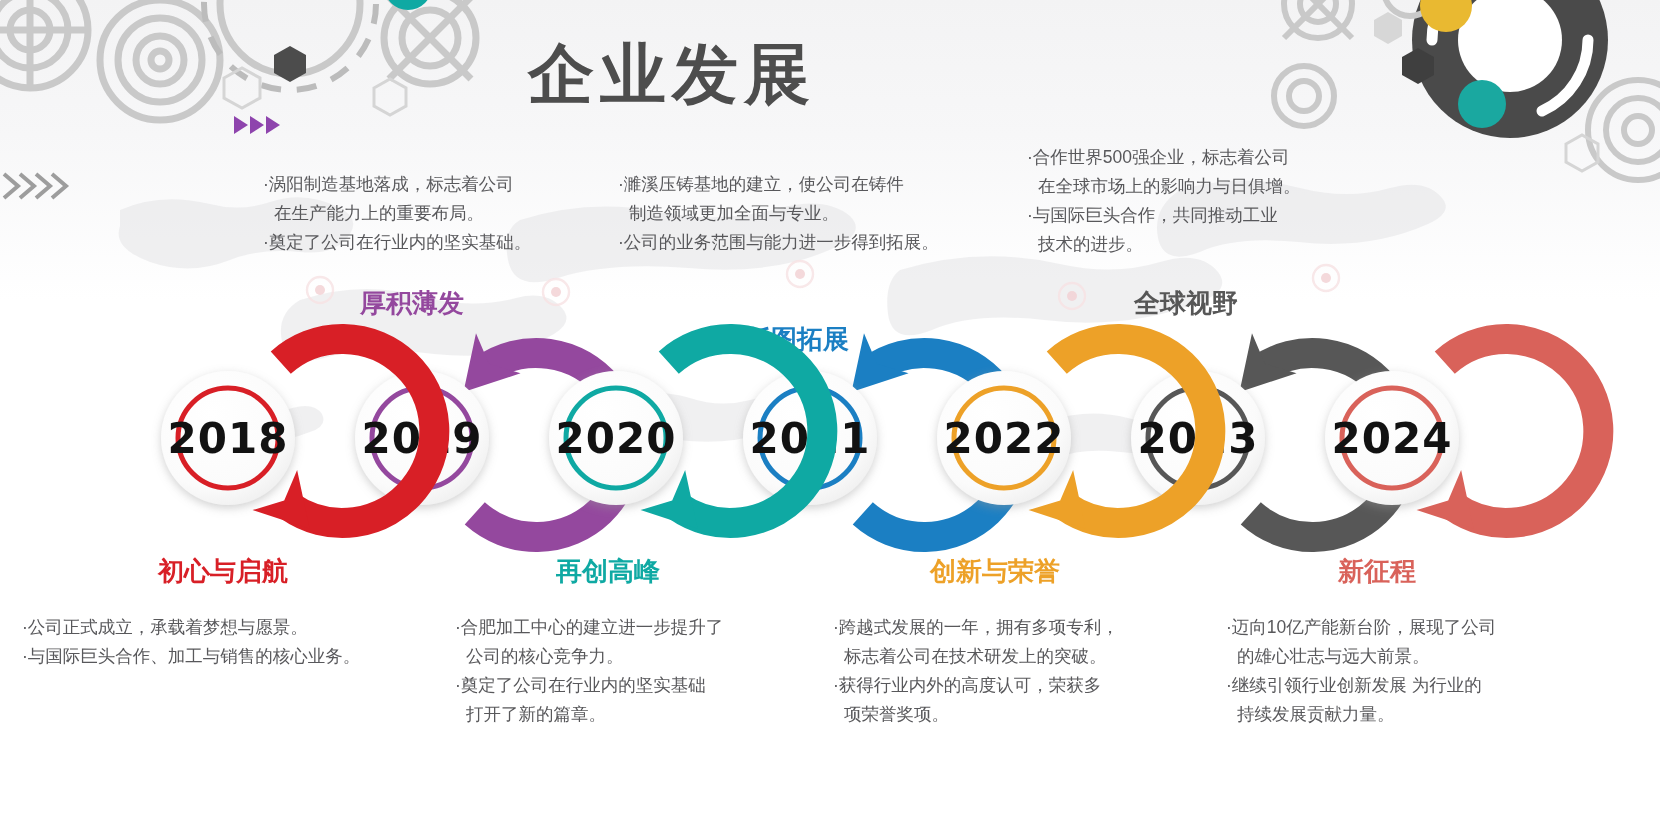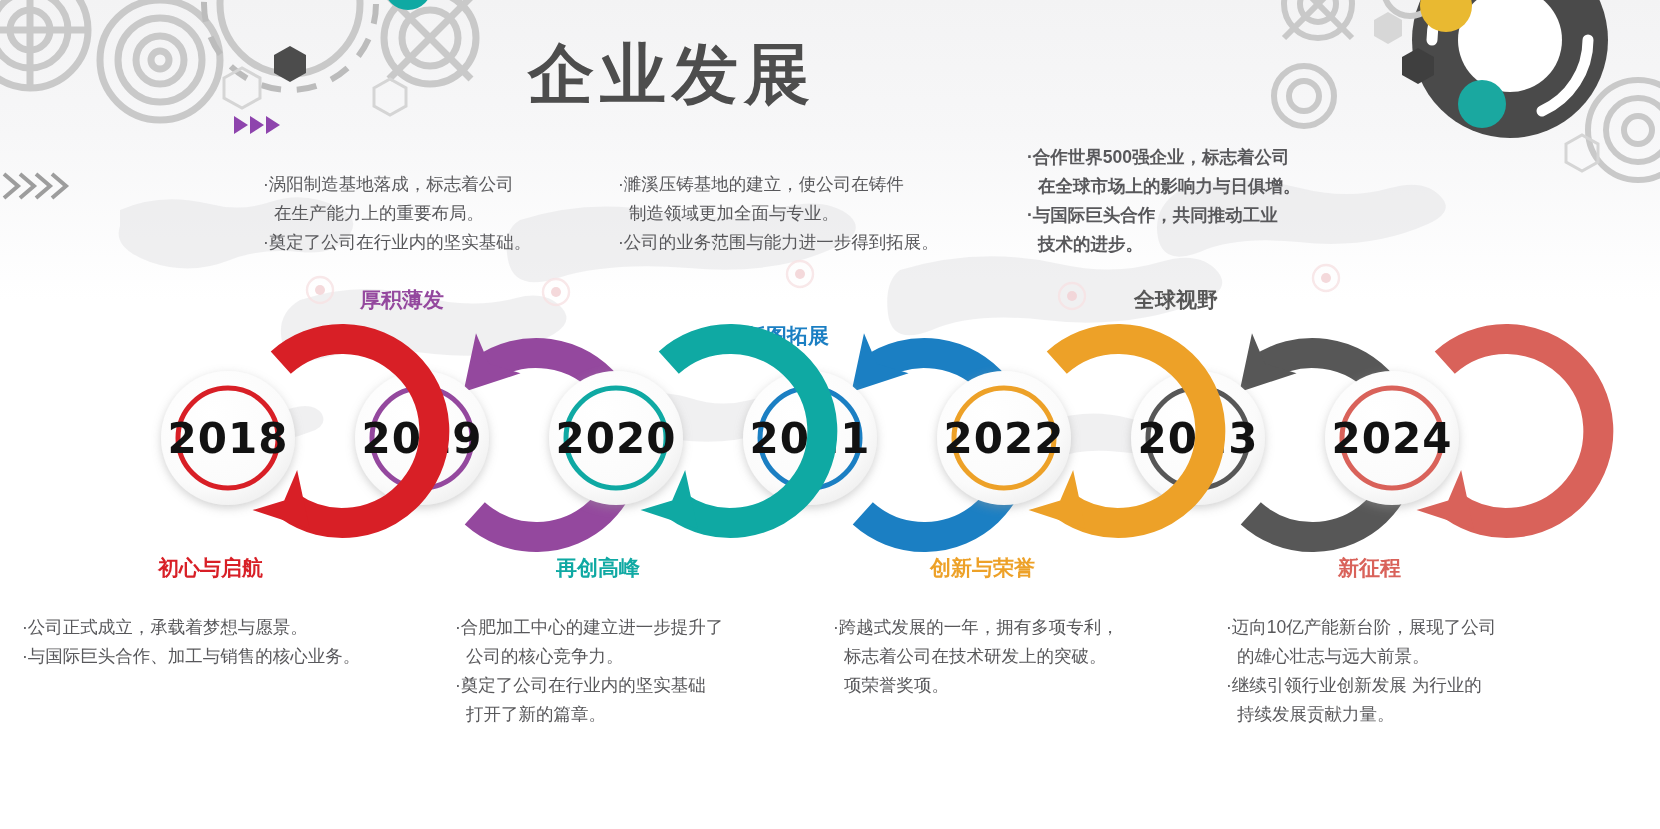--- a/index.html
+++ b/index.html
@@ -29,21 +29,21 @@
     font-size:66px;font-weight:bold;color:#4d4d4d;letter-spacing:6px;
     font-family:"DejaVu Sans","Liberation Sans",sans-serif;
   }
 
   
   .tblock{position:absolute;color:#58585b;font-size:17.5px;line-height:29px;}
   .tblock .li{display:block;white-space:nowrap;}
   .tblock .li .ind{display:inline-block;width:11px;}
 
   
-  .slabel{position:absolute;font-size:21px;font-weight:bold;white-space:nowrap;}
+  .slabel{position:absolute;font-size:26px;font-weight:bold;white-space:nowrap;}
 
   
   #timeline{position:absolute;left:0;top:318px;width:1613px;height:260px;}
   .node{position:absolute;top:0;width:240px;height:240px;}
   .node svg{position:absolute;left:0;top:0;}
   .year{
     position:absolute;left:0;top:0;width:240px;height:240px;
     display:flex;align-items:center;justify-content:center;
     font-size:42px;font-weight:bold;color:#121212;
     font-family:"DejaVu Sans","Liberation Sans",sans-serif;
@@ -176,40 +176,41 @@
   <div class="tblock" id="d-2019" style="left:263px;top:170px;">
       <span class="li">·涡阳制造基地落成，标志着公司</span>
       <span class="li"><span class="ind"></span>在生产能力上的重要布局。</span>
       <span class="li">·奠定了公司在行业内的坚实基础。</span>
     </div>
   <div class="tblock" id="d-2021" style="left:618px;top:170px;">
       <span class="li">·濉溪压铸基地的建立，使公司在铸件</span>
       <span class="li"><span class="ind"></span>制造领域更加全面与专业。</span>
       <span class="li">·公司的业务范围与能力进一步得到拓展。</span>
     </div>
-  <div class="tblock" id="d-2023" style="left:1027px;top:143px;font-weight:bold;">
+  <div class="tblock" id="d-2023" style="left:1027px;top:143px;">
       <span class="li">·合作世界500强企业，标志着公司</span>
       <span class="li"><span class="ind"></span>在全球市场上的影响力与日俱增。</span>
       <span class="li">·与国际巨头合作，共同推动工业</span>
       <span class="li"><span class="ind"></span>技术的进步。</span>
     </div>
 
   <div class="tblock" id="d-2018" style="left:22px;top:613px;">
       <span class="li">·公司正式成立，承载着梦想与愿景。</span>
       <span class="li">·与国际巨头合作、加工与销售的核心业务。</span>
     </div>
   <div class="tblock" id="d-2020" style="left:455px;top:613px;">
       <span class="li">·合肥加工中心的建立进一步提升了</span>
       <span class="li"><span class="ind"></span>公司的核心竞争力。</span>
       <span class="li">·奠定了公司在行业内的坚实基础</span>
       <span class="li"><span class="ind"></span>打开了新的篇章。</span>
     </div>
   <div class="tblock" id="d-2022" style="left:833px;top:613px;">
       <span class="li">·跨越式发展的一年，拥有多项专利，</span>
       <span class="li"><span class="ind"></span>标志着公司在技术研发上的突破。</span>
+      <span class="li">·获得行业内外的高度认可，荣获多</span>
       <span class="li"><span class="ind"></span>项荣誉奖项。</span>
     </div>
   <div class="tblock" id="d-2024" style="left:1226px;top:613px;">
       <span class="li">·迈向10亿产能新台阶，展现了公司</span>
       <span class="li"><span class="ind"></span>的雄心壮志与远大前景。</span>
       <span class="li">·继续引领行业创新发展  为行业的</span>
       <span class="li"><span class="ind"></span>持续发展贡献力量。</span>
     </div>
 
   <div class="slabel" id="l-2019" style="left: 360px; top: 286px; color: rgb(148, 72, 158);">厚积薄发</div>

